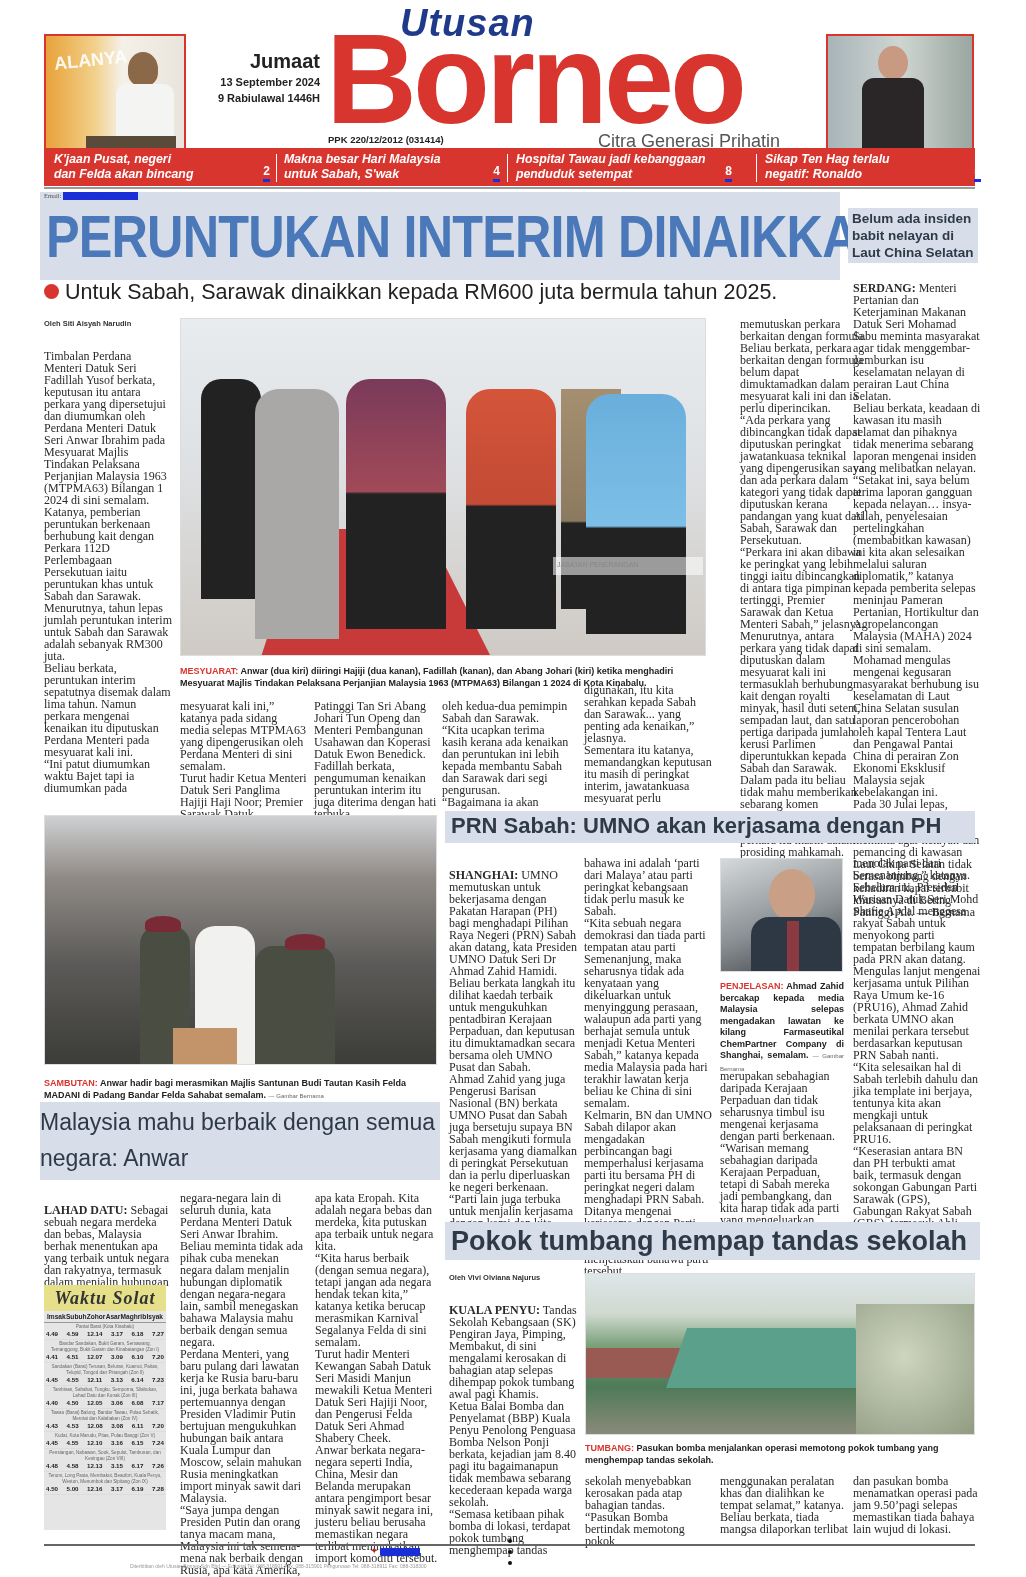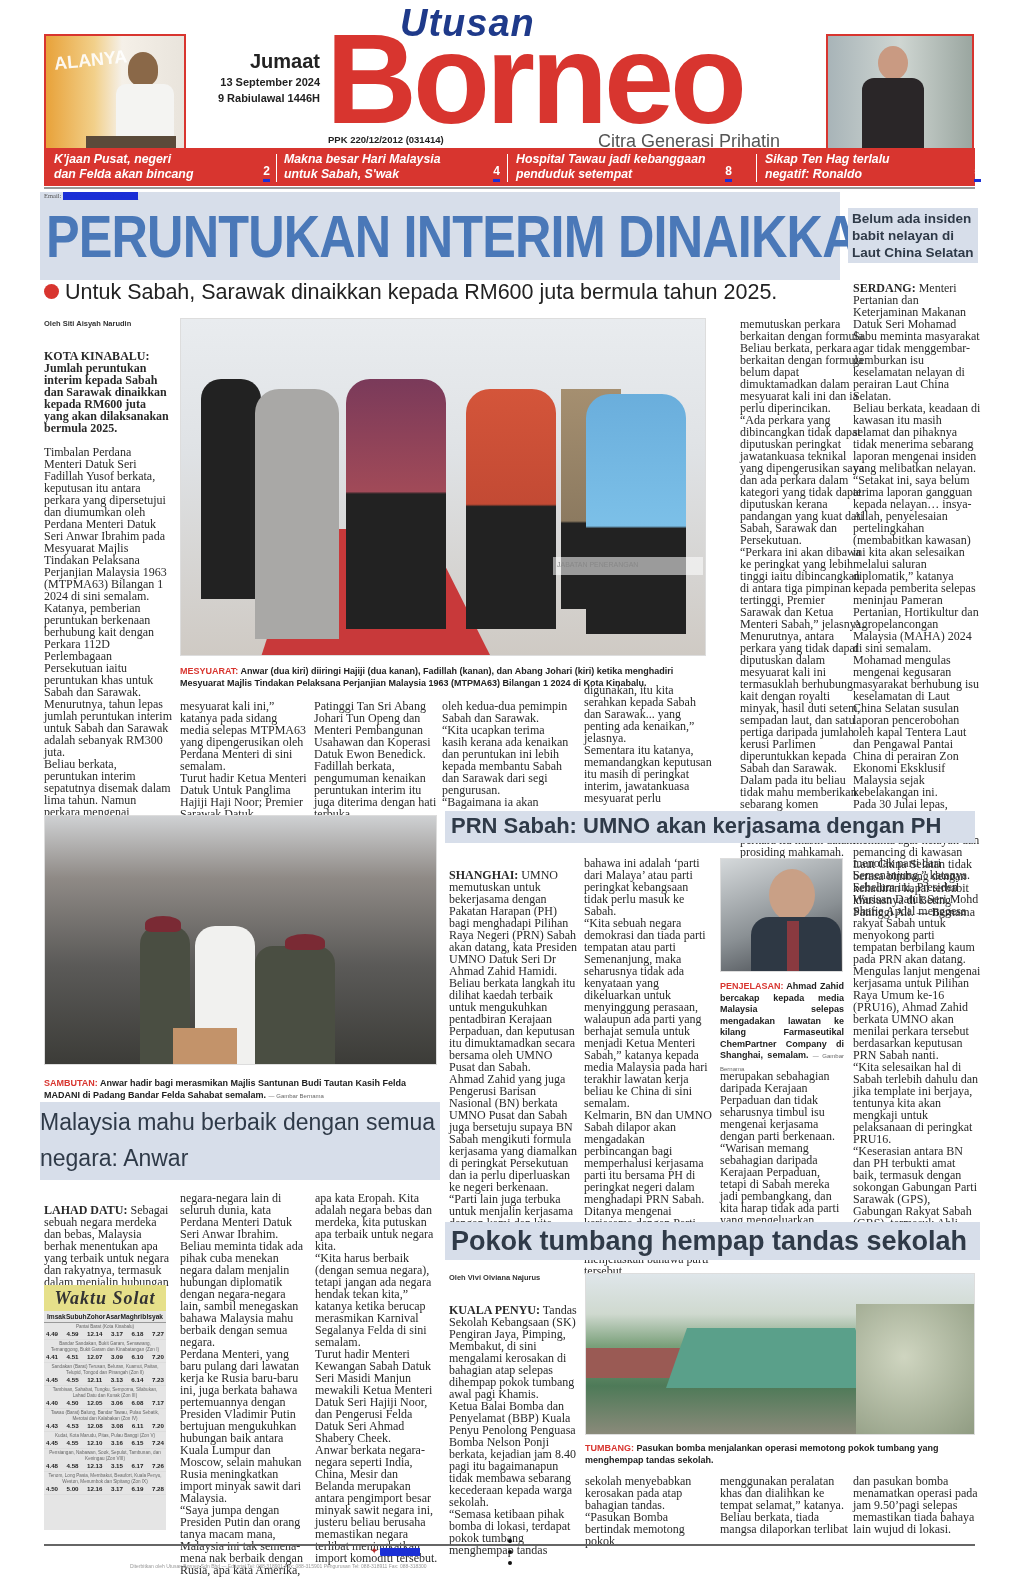--- a/index.html
+++ b/index.html
@@ -73,21 +73,20 @@
     <span style="color:#1b2fd6;text-decoration:underline;background:#1b2fd6;color:#1b2fd6">utusanborneokk@gmail.com</span>
   </div>
   <div class="abs sans" style="left:6px;top:10px;font-size:60px;font-weight:bold;color:#4a78b8;letter-spacing:-1px;line-height:70px;transform:scaleX(.84);transform-origin:left;white-space:nowrap">PERUNTUKAN INTERIM DINAIKKAN</div>
 </div>
 <div class="abs sans" style="left:44px;top:280px;font-size:21.5px;color:#222;white-space:nowrap">
   <span style="display:inline-block;width:15px;height:15px;border-radius:50%;background:#d8352f;margin-right:6px;vertical-align:0"></span><span>Untuk Sabah, Sarawak dinaikkan kepada RM600 juta bermula tahun 2025.</span>
 </div>
 
 <div class="abs sans" style="left:44px;top:319px;font-size:7.5px;font-weight:bold;color:#333">Oleh Siti Aisyah Narudin</div>
 <div class="abs col" style="left:44px;top:338px;width:128px">
-  <div class="lead"><span>KOTA KINABALU:</span> <span>Jumlah peruntukan interim kepada Sabah dan Sarawak dinaikkan kepada RM600 juta yang akan dilaksanakan bermula 2025.</span></div>
   <div style="text-indent:0">Timbalan Perdana Menteri Datuk Seri Fadillah Yusof berkata, keputusan itu antara perkara yang dipersetujui dan diumumkan oleh Perdana Menteri Datuk Seri Anwar Ibrahim pada Mesyuarat Majlis Tindakan Pelaksana Perjanjian Malaysia 1963 (MTPMA63) Bilangan 1 2024 di sini semalam.
 Katanya, pemberian peruntukan berkenaan berhubung kait dengan Perkara 112D Perlembagaan Persekutuan iaitu peruntukan khas untuk Sabah dan Sarawak.
 Menurutnya, tahun lepas jumlah peruntukan interim untuk Sabah dan Sarawak adalah sebanyak RM300 juta.
 Beliau berkata, peruntukan interim sepatutnya disemak dalam lima tahun. Namun perkara mengenai kenaikan itu diputuskan Perdana Menteri pada mesyuarat kali ini.
 “Ini patut diumumkan waktu Bajet tapi ia diumumkan pada</div>
 </div>
 
 <div class="abs photo" style="left:180px;top:318px;width:526px;height:338px;background:linear-gradient(180deg,#e9ecef 0%,#dfe2e5 40%,#cfcac4 100%)">
   <div style="position:absolute;left:70px;top:120px;width:150px;height:218px;background:linear-gradient(180deg,transparent 0,transparent 100%)"></div>
   <div style="position:absolute;left:80px;top:210px;width:230px;height:128px;background:#c8393a;clip-path:polygon(18% 0,72% 0,100% 100%,0 100%)"></div>
@@ -97,21 +96,21 @@
   <div style="position:absolute;left:285px;top:70px;width:90px;height:240px;background:linear-gradient(180deg,#d4553a 0,#c34a34 48%,#222 49%,#222 100%);border-radius:24px 24px 0 0"></div>
   <div style="position:absolute;left:380px;top:70px;width:60px;height:220px;background:linear-gradient(180deg,#a58f70 0,#8c7a60 60%,#222 61%)"></div>
   <div style="position:absolute;left:405px;top:75px;width:100px;height:240px;background:linear-gradient(180deg,#6aaedc 0,#7cc0e8 55%,#222 56%,#222 100%);border-radius:24px 24px 0 0"></div>
   <div style="position:absolute;left:372px;top:238px;width:150px;height:18px;background:rgba(255,255,255,.55);font:7px 'Liberation Sans',sans-serif;color:#888;padding:4px">JABATAN PENERANGAN</div>
 </div>
 <div class="abs cap" style="left:180px;top:666px;width:530px">
   <span class="tag">MESYUARAT:</span>
   <span>Anwar (dua kiri) diiringi Hajiji (dua kanan), Fadillah (kanan), dan Abang Johari (kiri) ketika menghadiri Mesyuarat Majlis Tindakan Pelaksana Perjanjian Malaysia 1963 (MTPMA63) Bilangan 1 2024 di Kota Kinabalu.</span>
 </div>
 <div class="abs col" style="left:180px;top:700px;width:128px">mesyuarat kali ini,” katanya pada sidang media selepas MTPMA63 yang dipengerusikan oleh Perdana Menteri di sini semalam.
-Turut hadir Ketua Menteri Datuk Untuk Panglima Hajiji Haji Noor; Premier Sarawak Datuk</div>
+Turut hadir Ketua Menteri Datuk Seri Panglima Hajiji Haji Noor; Premier Sarawak Datuk</div>
 <div class="abs col" style="left:314px;top:700px;width:128px">Patinggi Tan Sri Abang Johari Tun Openg dan Menteri Pembangunan Usahawan dan Koperasi Datuk Ewon Benedick.
 Fadillah berkata, pengumuman kenaikan peruntukan interim itu juga diterima dengan hati terbuka</div>
 <div class="abs col" style="left:442px;top:700px;width:128px">oleh kedua-dua pemimpin Sabah dan Sarawak.
 “Kita ucapkan terima kasih kerana ada kenaikan dan peruntukan ini lebih kepada membantu Sabah dan Sarawak dari segi pengurusan.
 “Bagaimana ia akan</div>
 <div class="abs col" style="left:584px;top:684px;width:128px">digunakan, itu kita serahkan kepada Sabah dan Sarawak... yang penting ada kenaikan,” jelasnya.
 Sementara itu katanya, memandangkan keputusan itu masih di peringkat interim, jawatankuasa mesyuarat perlu</div>
 <div class="abs col" style="left:740px;top:318px;width:128px">memutuskan perkara berkaitan dengan formula.
 Beliau berkata, perkara berkaitan dengan formula belum dapat dimuktamadkan dalam mesyuarat kali ini dan ia perlu diperincikan.
 “Ada perkara yang dibincangkan tidak dapat diputuskan peringkat jawatankuasa teknikal yang dipengerusikan saya dan ada perkara dalam kategori yang tidak dapat diputuskan kerana pandangan yang kuat dari Sabah, Sarawak dan Persekutuan.

